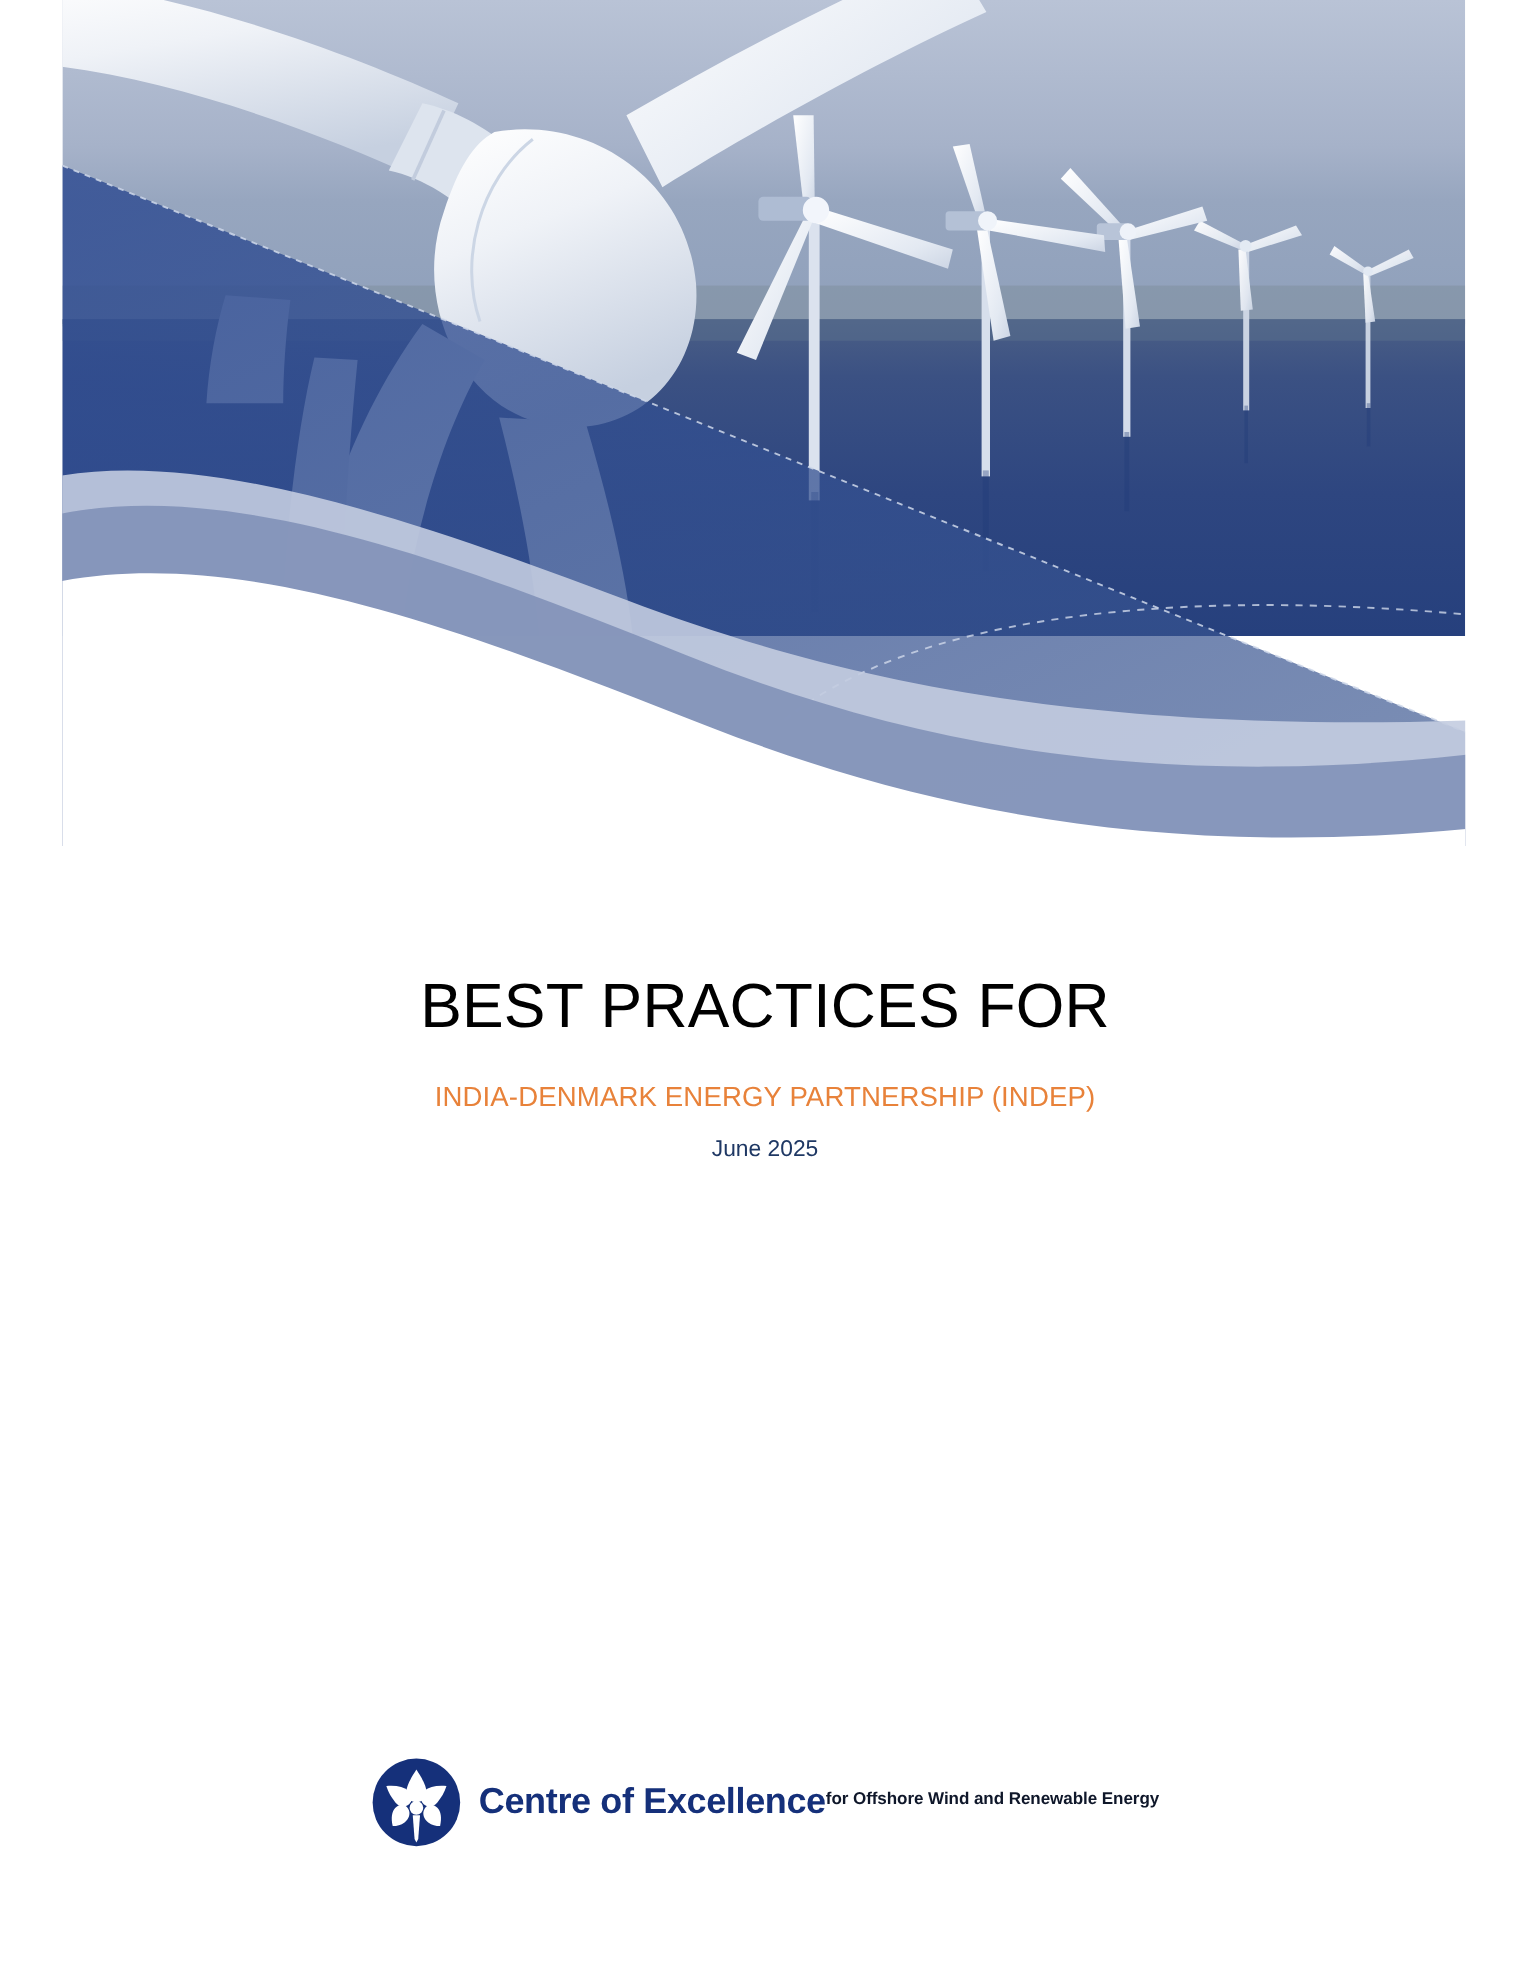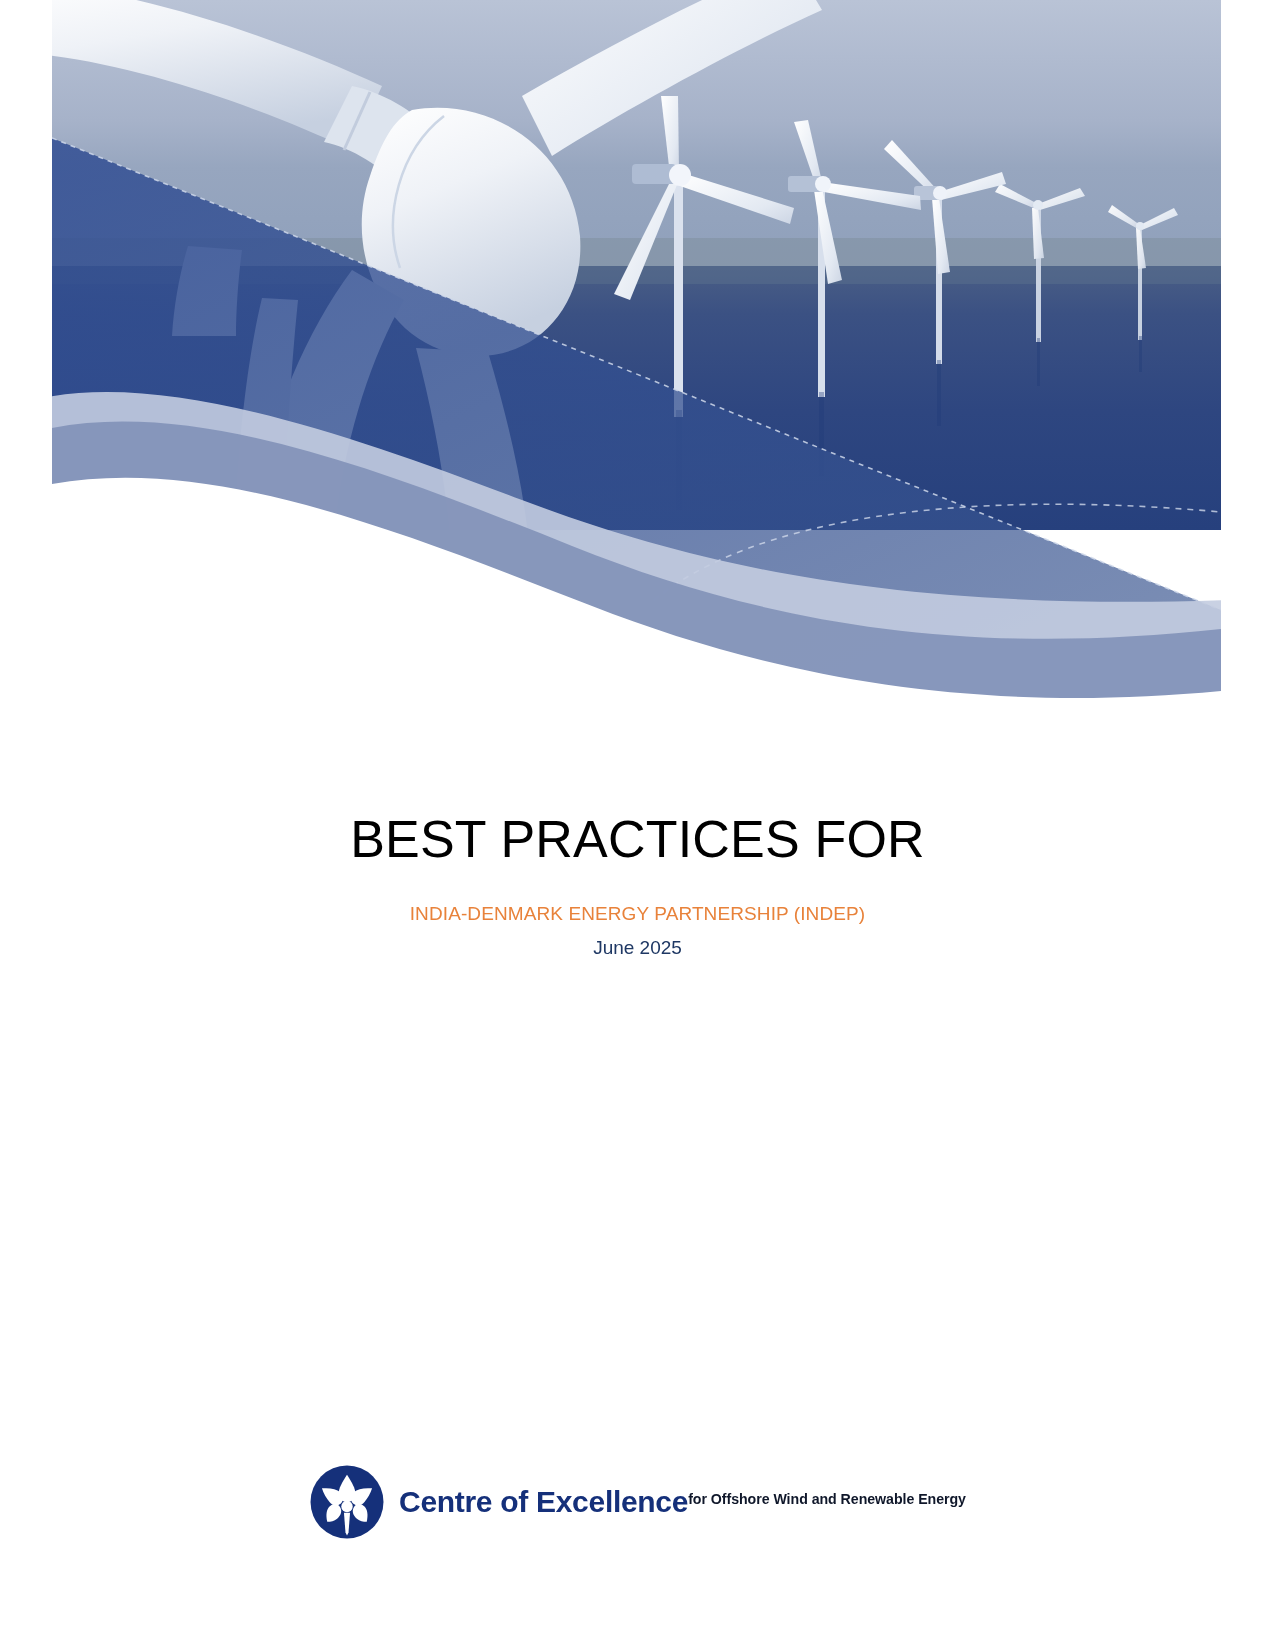--- a/index.html
+++ b/index.html
@@ -47,28 +47,28 @@
   .doc-title {
     font-size: 52px;
     line-height: 78px;
     font-weight: normal;
     color: #000000;
     letter-spacing: 0.2px;
     margin: 0;
   }
   .doc-subtitle {
     margin: 22px 0 0 0;
-    font-size: 19px;
+    font-size: 23px;
     line-height: 28px;
     color: #E8823A;
     letter-spacing: 0.1px;
     font-weight: normal;
   }
   .doc-date {
-    margin: 8px 0 0 0;
+    margin: 18px 0 0 0;
     font-size: 19px;
     line-height: 24px;
     color: #1F3864;
     font-weight: normal;
   }
 
   
   .logo-block {
     position: absolute;
     left: 0;

